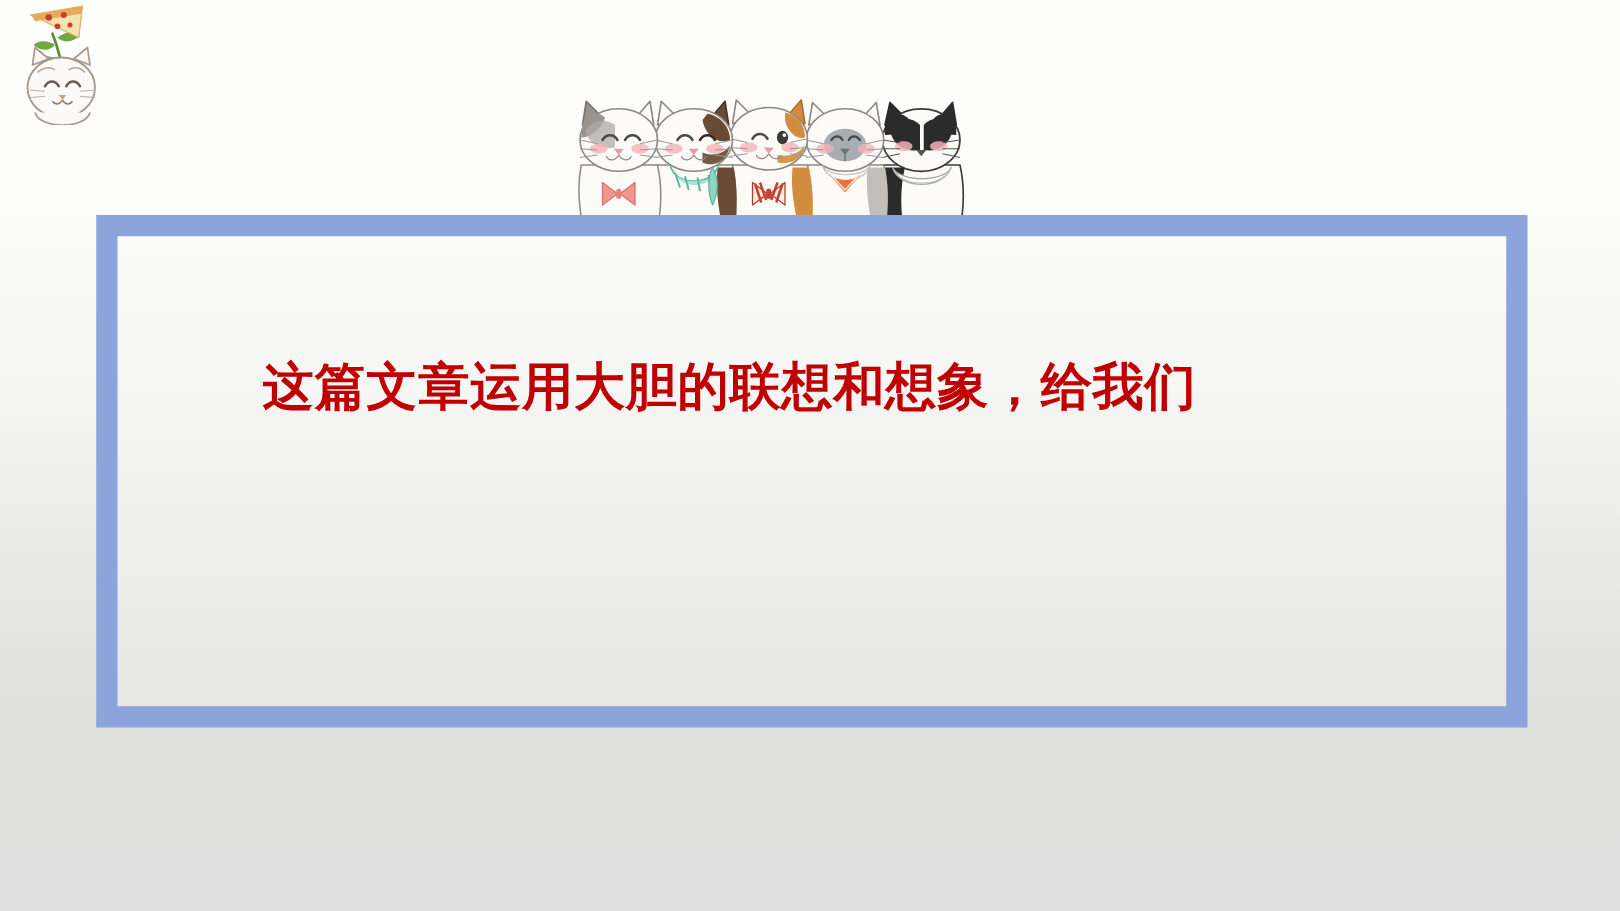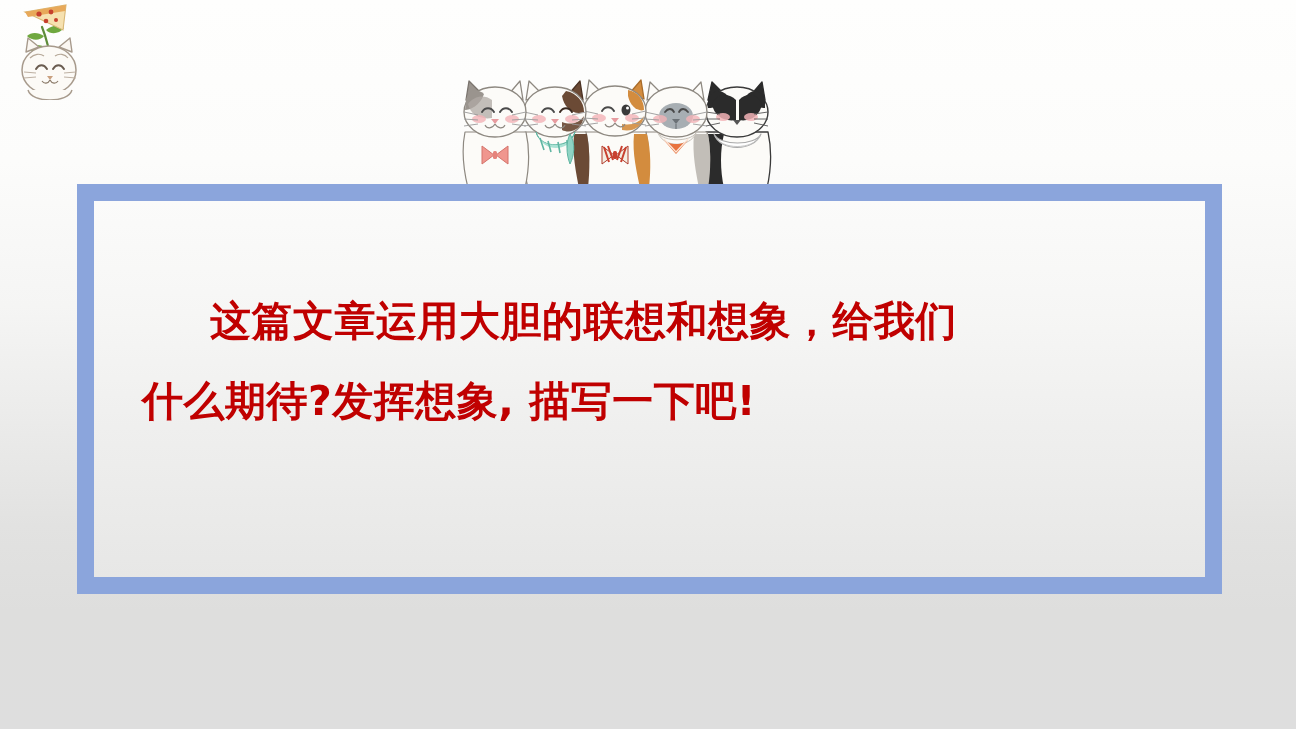--- a/index.html
+++ b/index.html
@@ -43,21 +43,21 @@
     left: 462px;
     top: 72px;
     width: 318px;
     height: 116px;
   }
 
   
   .frame {
     position: absolute;
     left: 77px;
-    top: 184px;
+    top: 172px;
     width: 1145px;
     height: 410px;
     box-sizing: border-box;
     border: 17px solid #8BA5DC;
     background: linear-gradient(to bottom,
         #FBFBFA 0%,
         #F6F6F5 30%,
         #EFEFEE 60%,
         #E7E7E6 100%);
     padding-left: 35px;
@@ -251,18 +251,17 @@
         </g>
 
       </g>
     </svg>
   </div>
 
   <div class="frame">
     <div class="frame-inner">
       <div class="body-text">
         <span class="line line1">这篇文章运用大胆的联想和想象，给我们</span>
-        <span class="line">什么期待?发挥想象, 描写一下吧!</span>
       </div>
     </div>
   </div>
 
 </div>
 
 </body></html>

